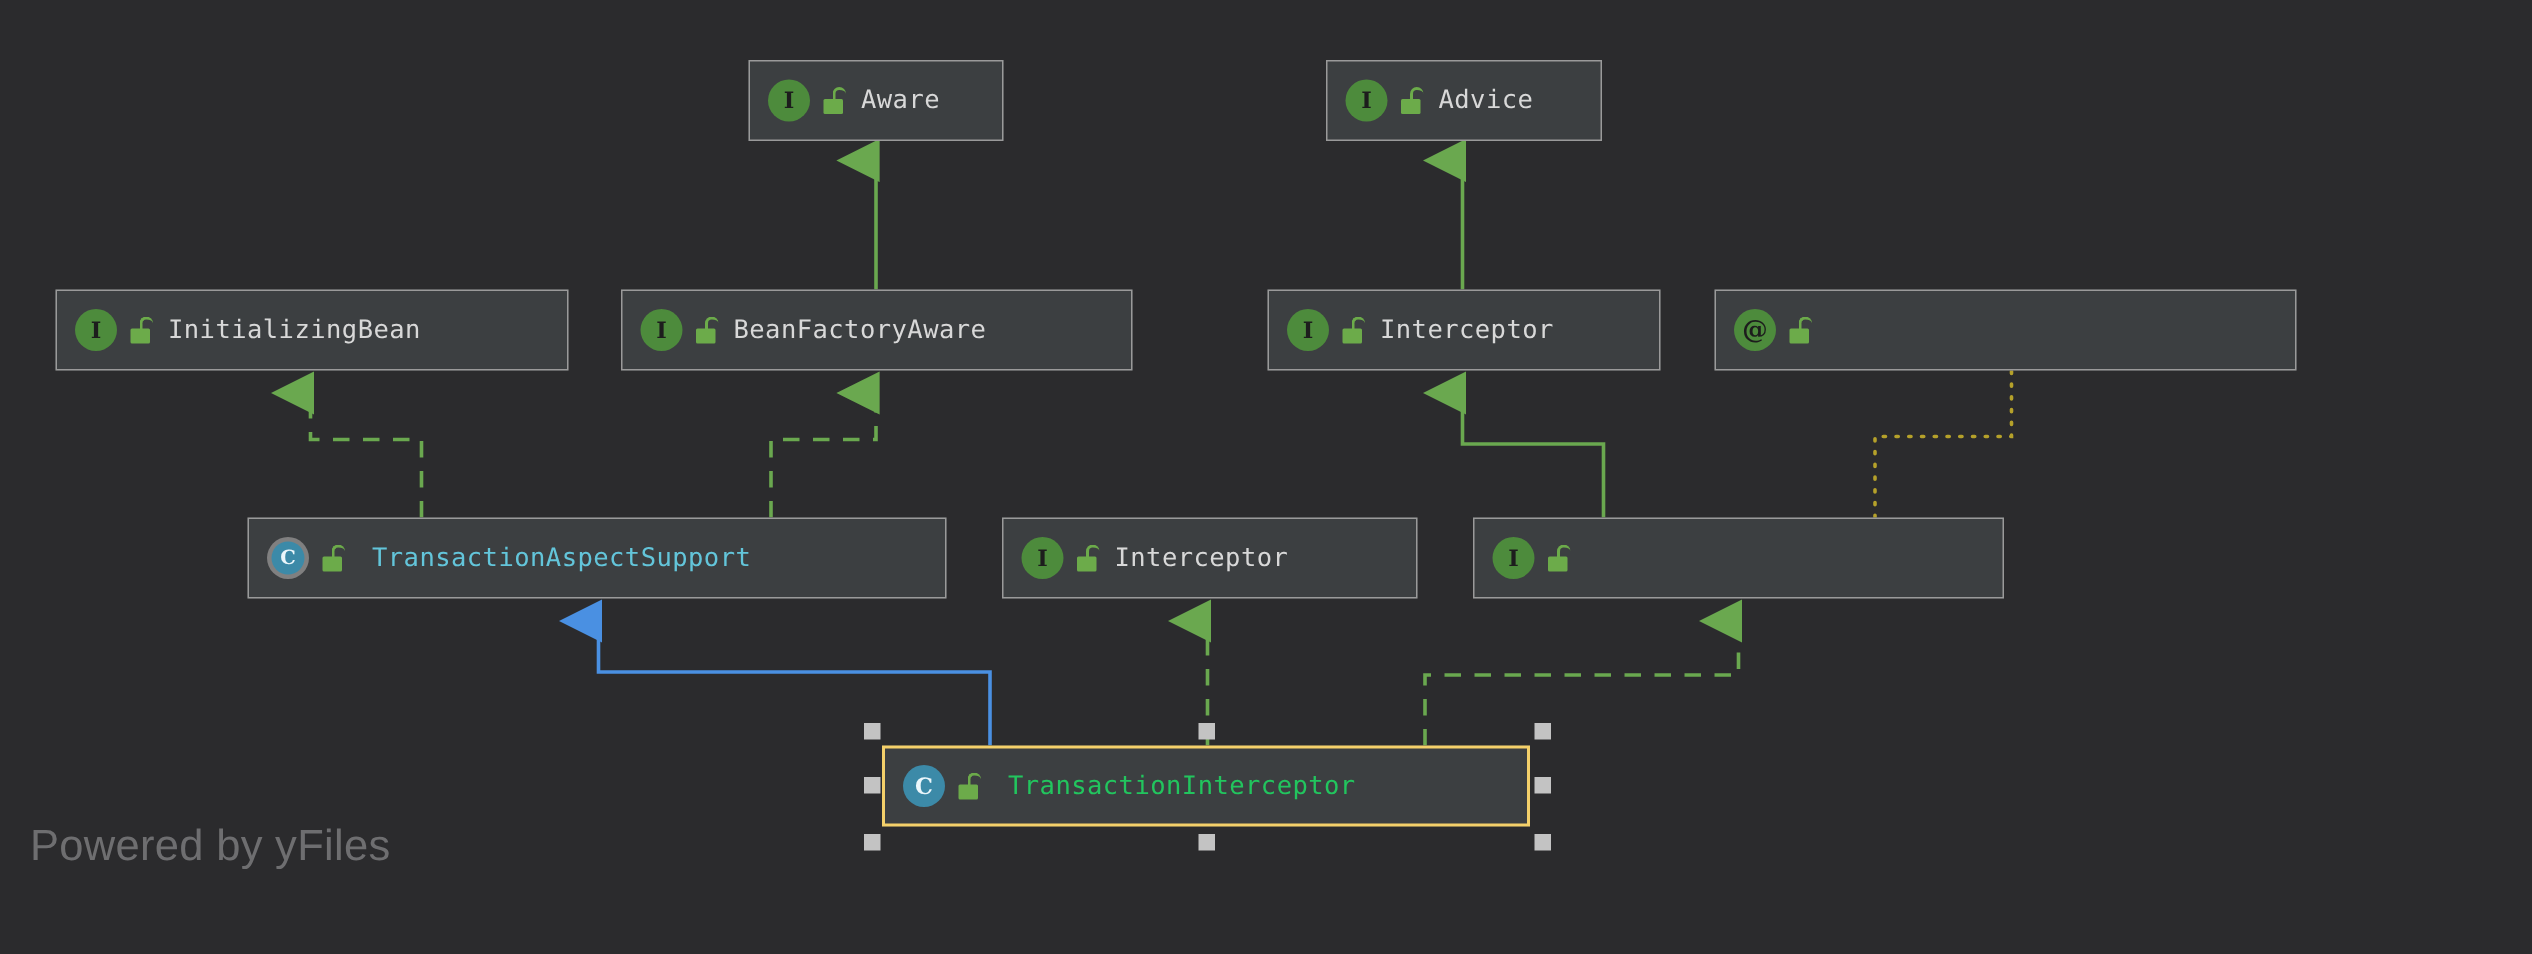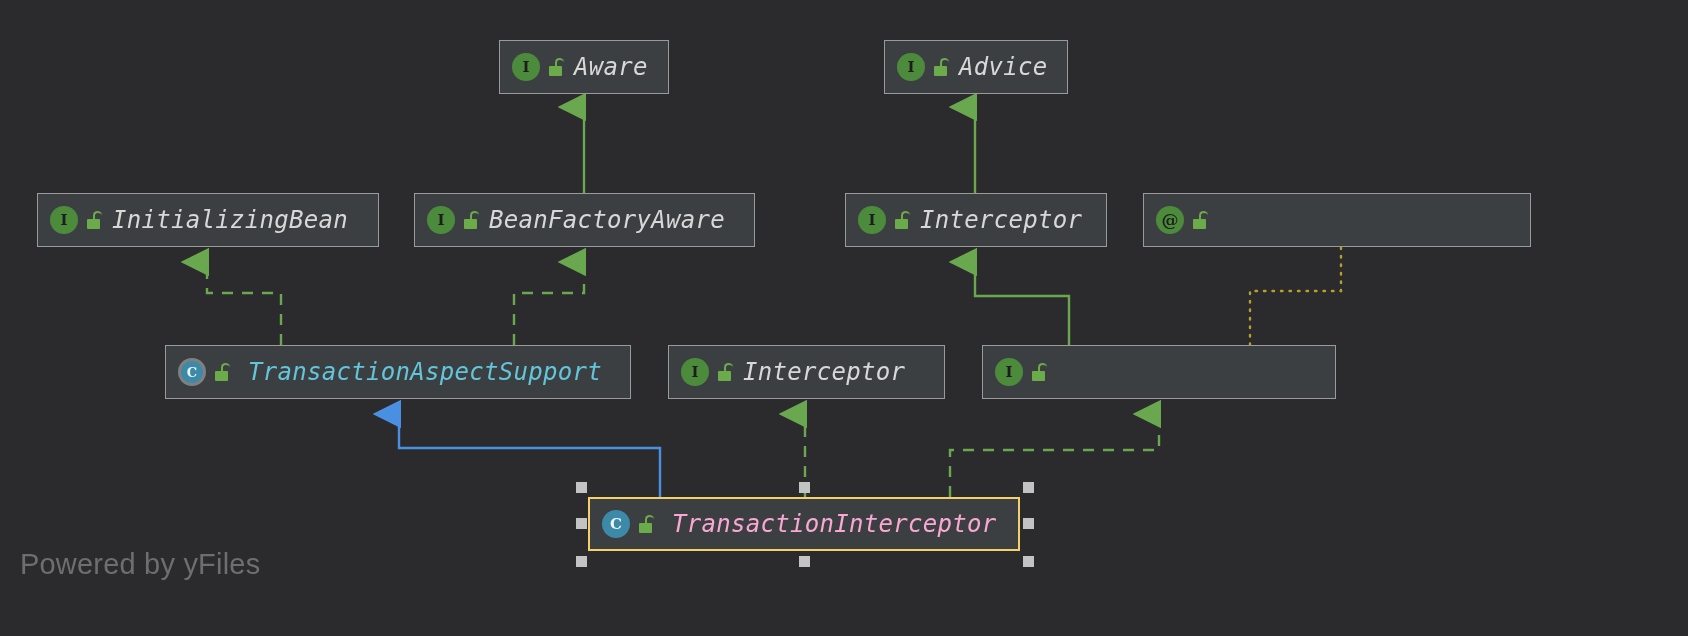--- a/index.html
+++ b/index.html
@@ -19,33 +19,32 @@
     box-sizing:border-box;
     display:flex;align-items:center;
     background:#3c3f41;
     border:1px solid #9a9a9a;
     padding:0 14px 0 12px;
     height:54px;
     white-space:nowrap;
     z-index:5;
   }
   .node .label{
-    font-size:24px;
+    font-size:17px;
     color:#d8d8d8;
     letter-spacing:.3px;
     margin-left:10px;
     line-height:1;
-    font-style:italic;
   }
   .node.cls .label{color:#63c5da;margin-left:18px;}
   .node.selected{
     border:2px solid #f4d06a;
     z-index:9;
   }
-  .node.selected .label{color:#f9a8d4;text-align:right;}
+  .node.selected .label{color:#22c55e;text-align:right;}
 
   
   .badge{
     width:28px;height:28px;border-radius:50%;
     display:inline-flex;align-items:center;justify-content:center;
     font-family:"DejaVu Serif", serif;
     font-size:15px;font-weight:bold;
     flex:0 0 auto;
     position:relative;
   }

